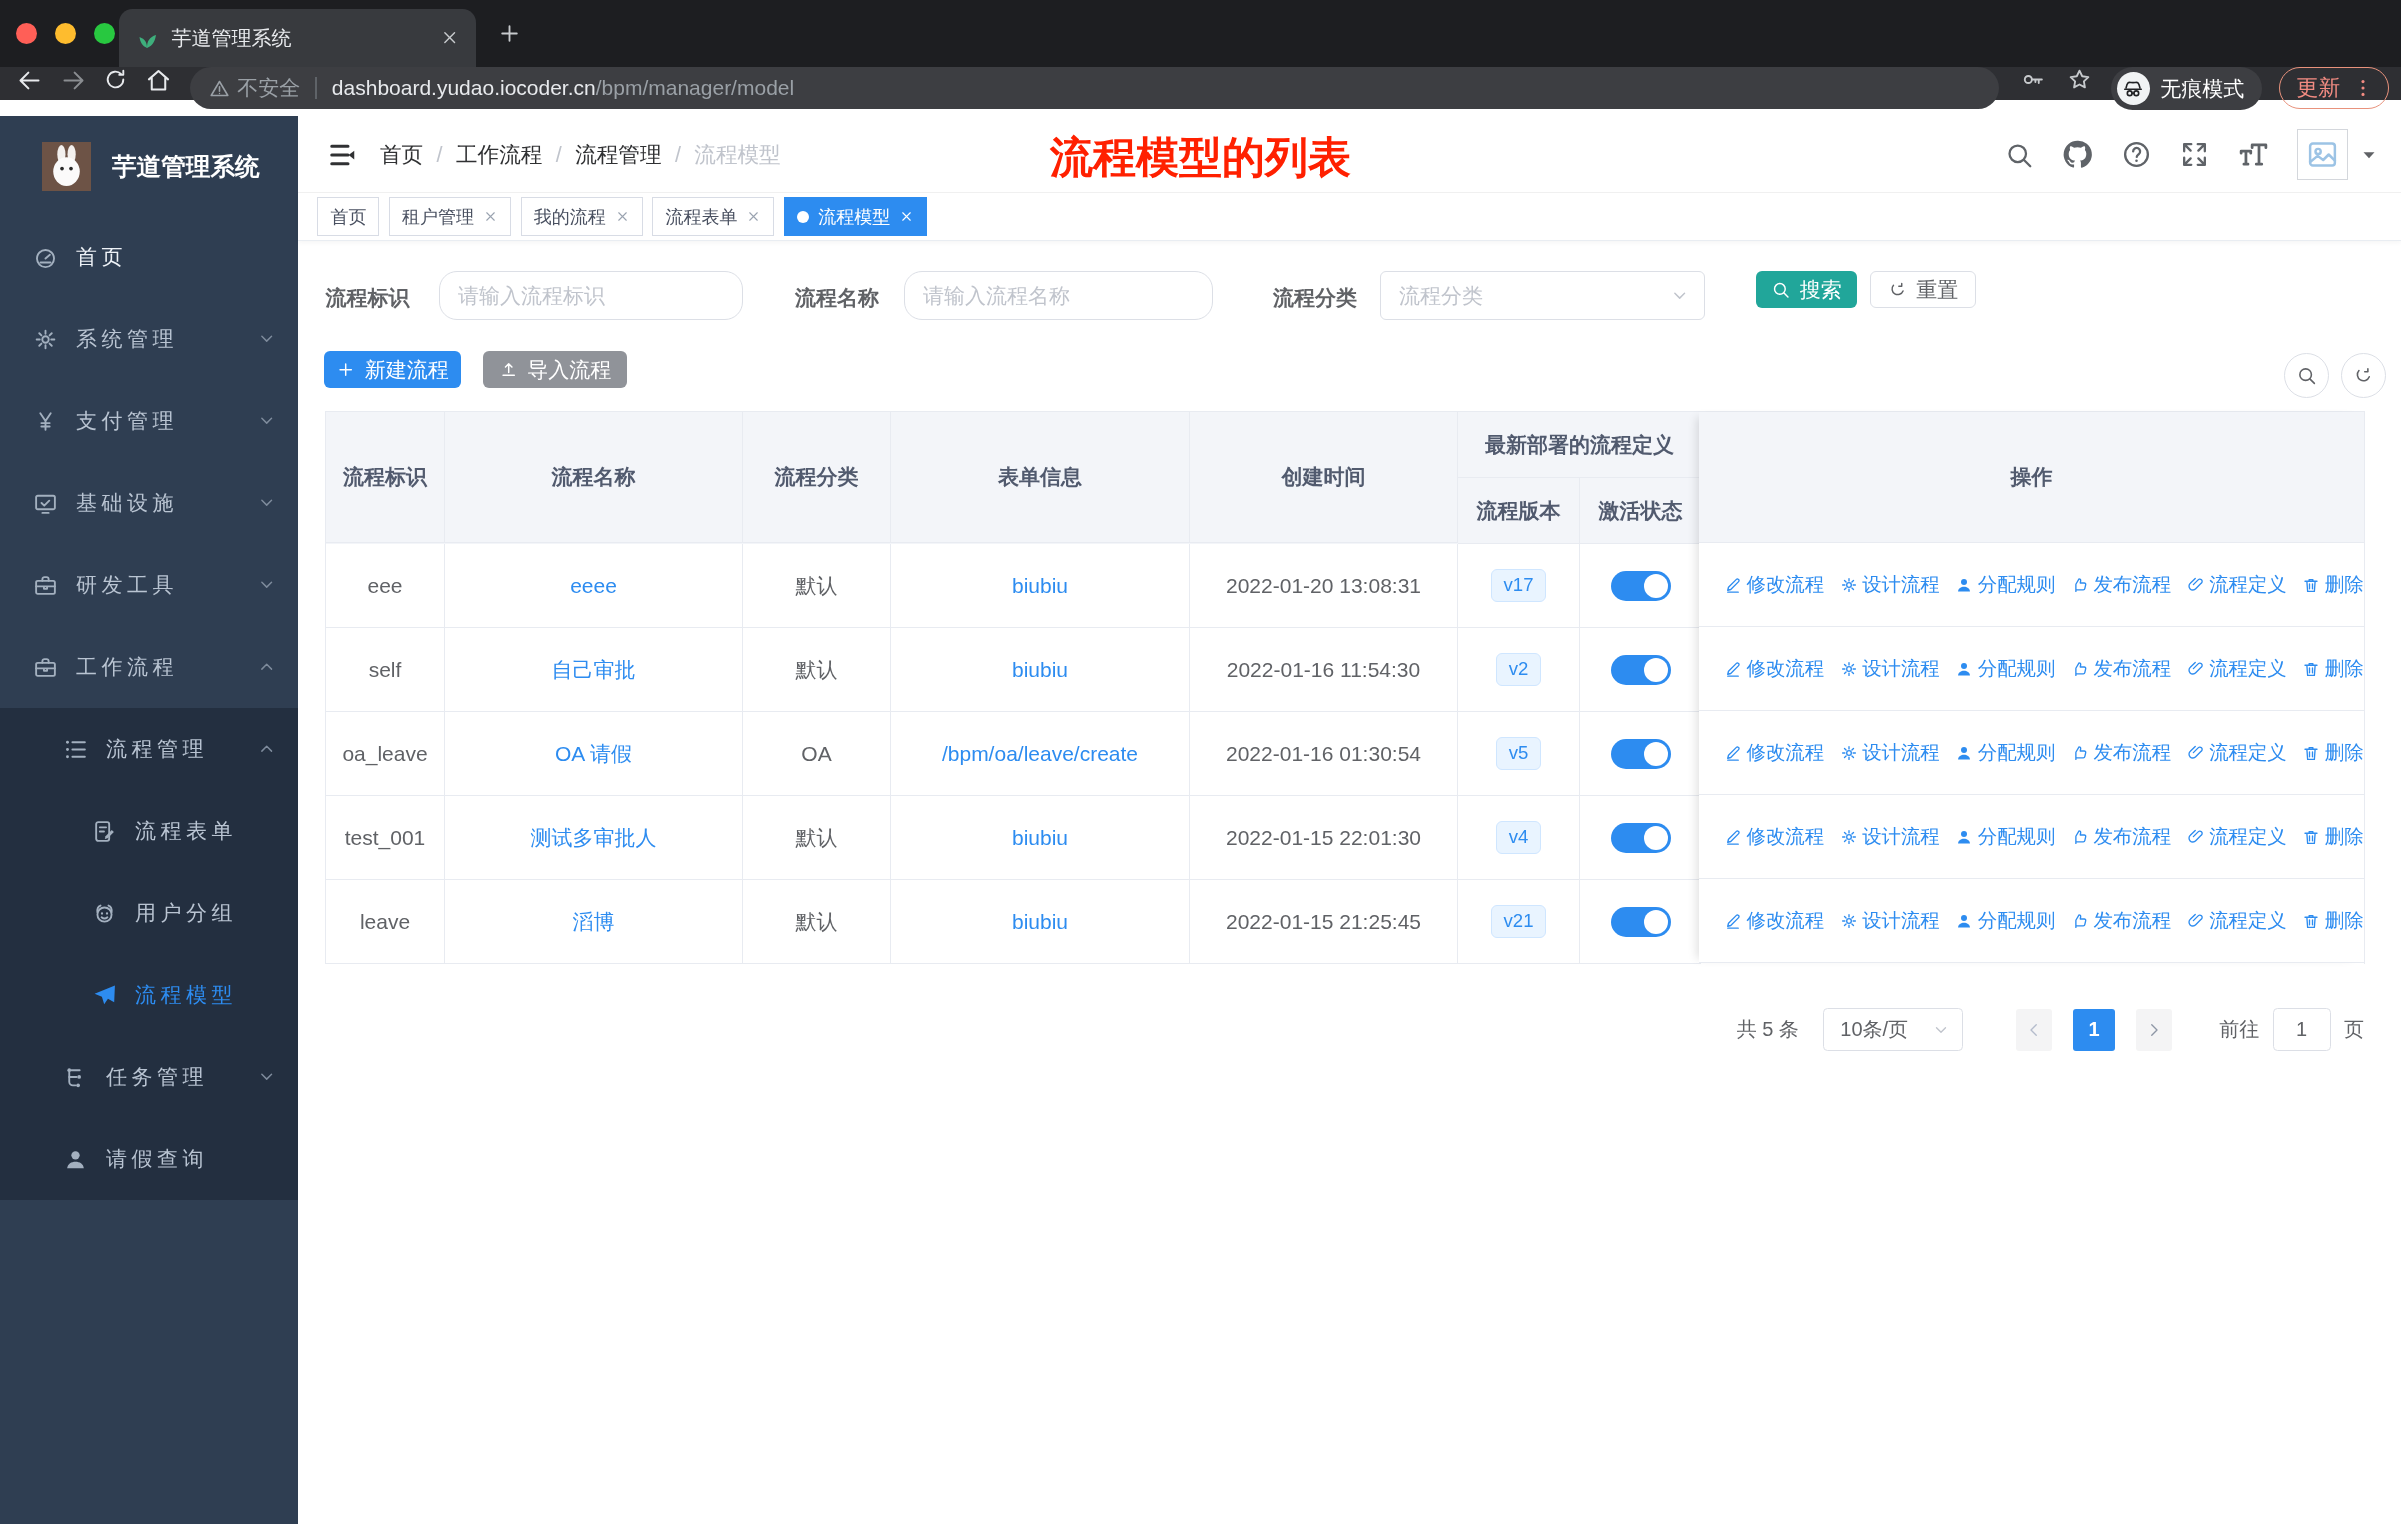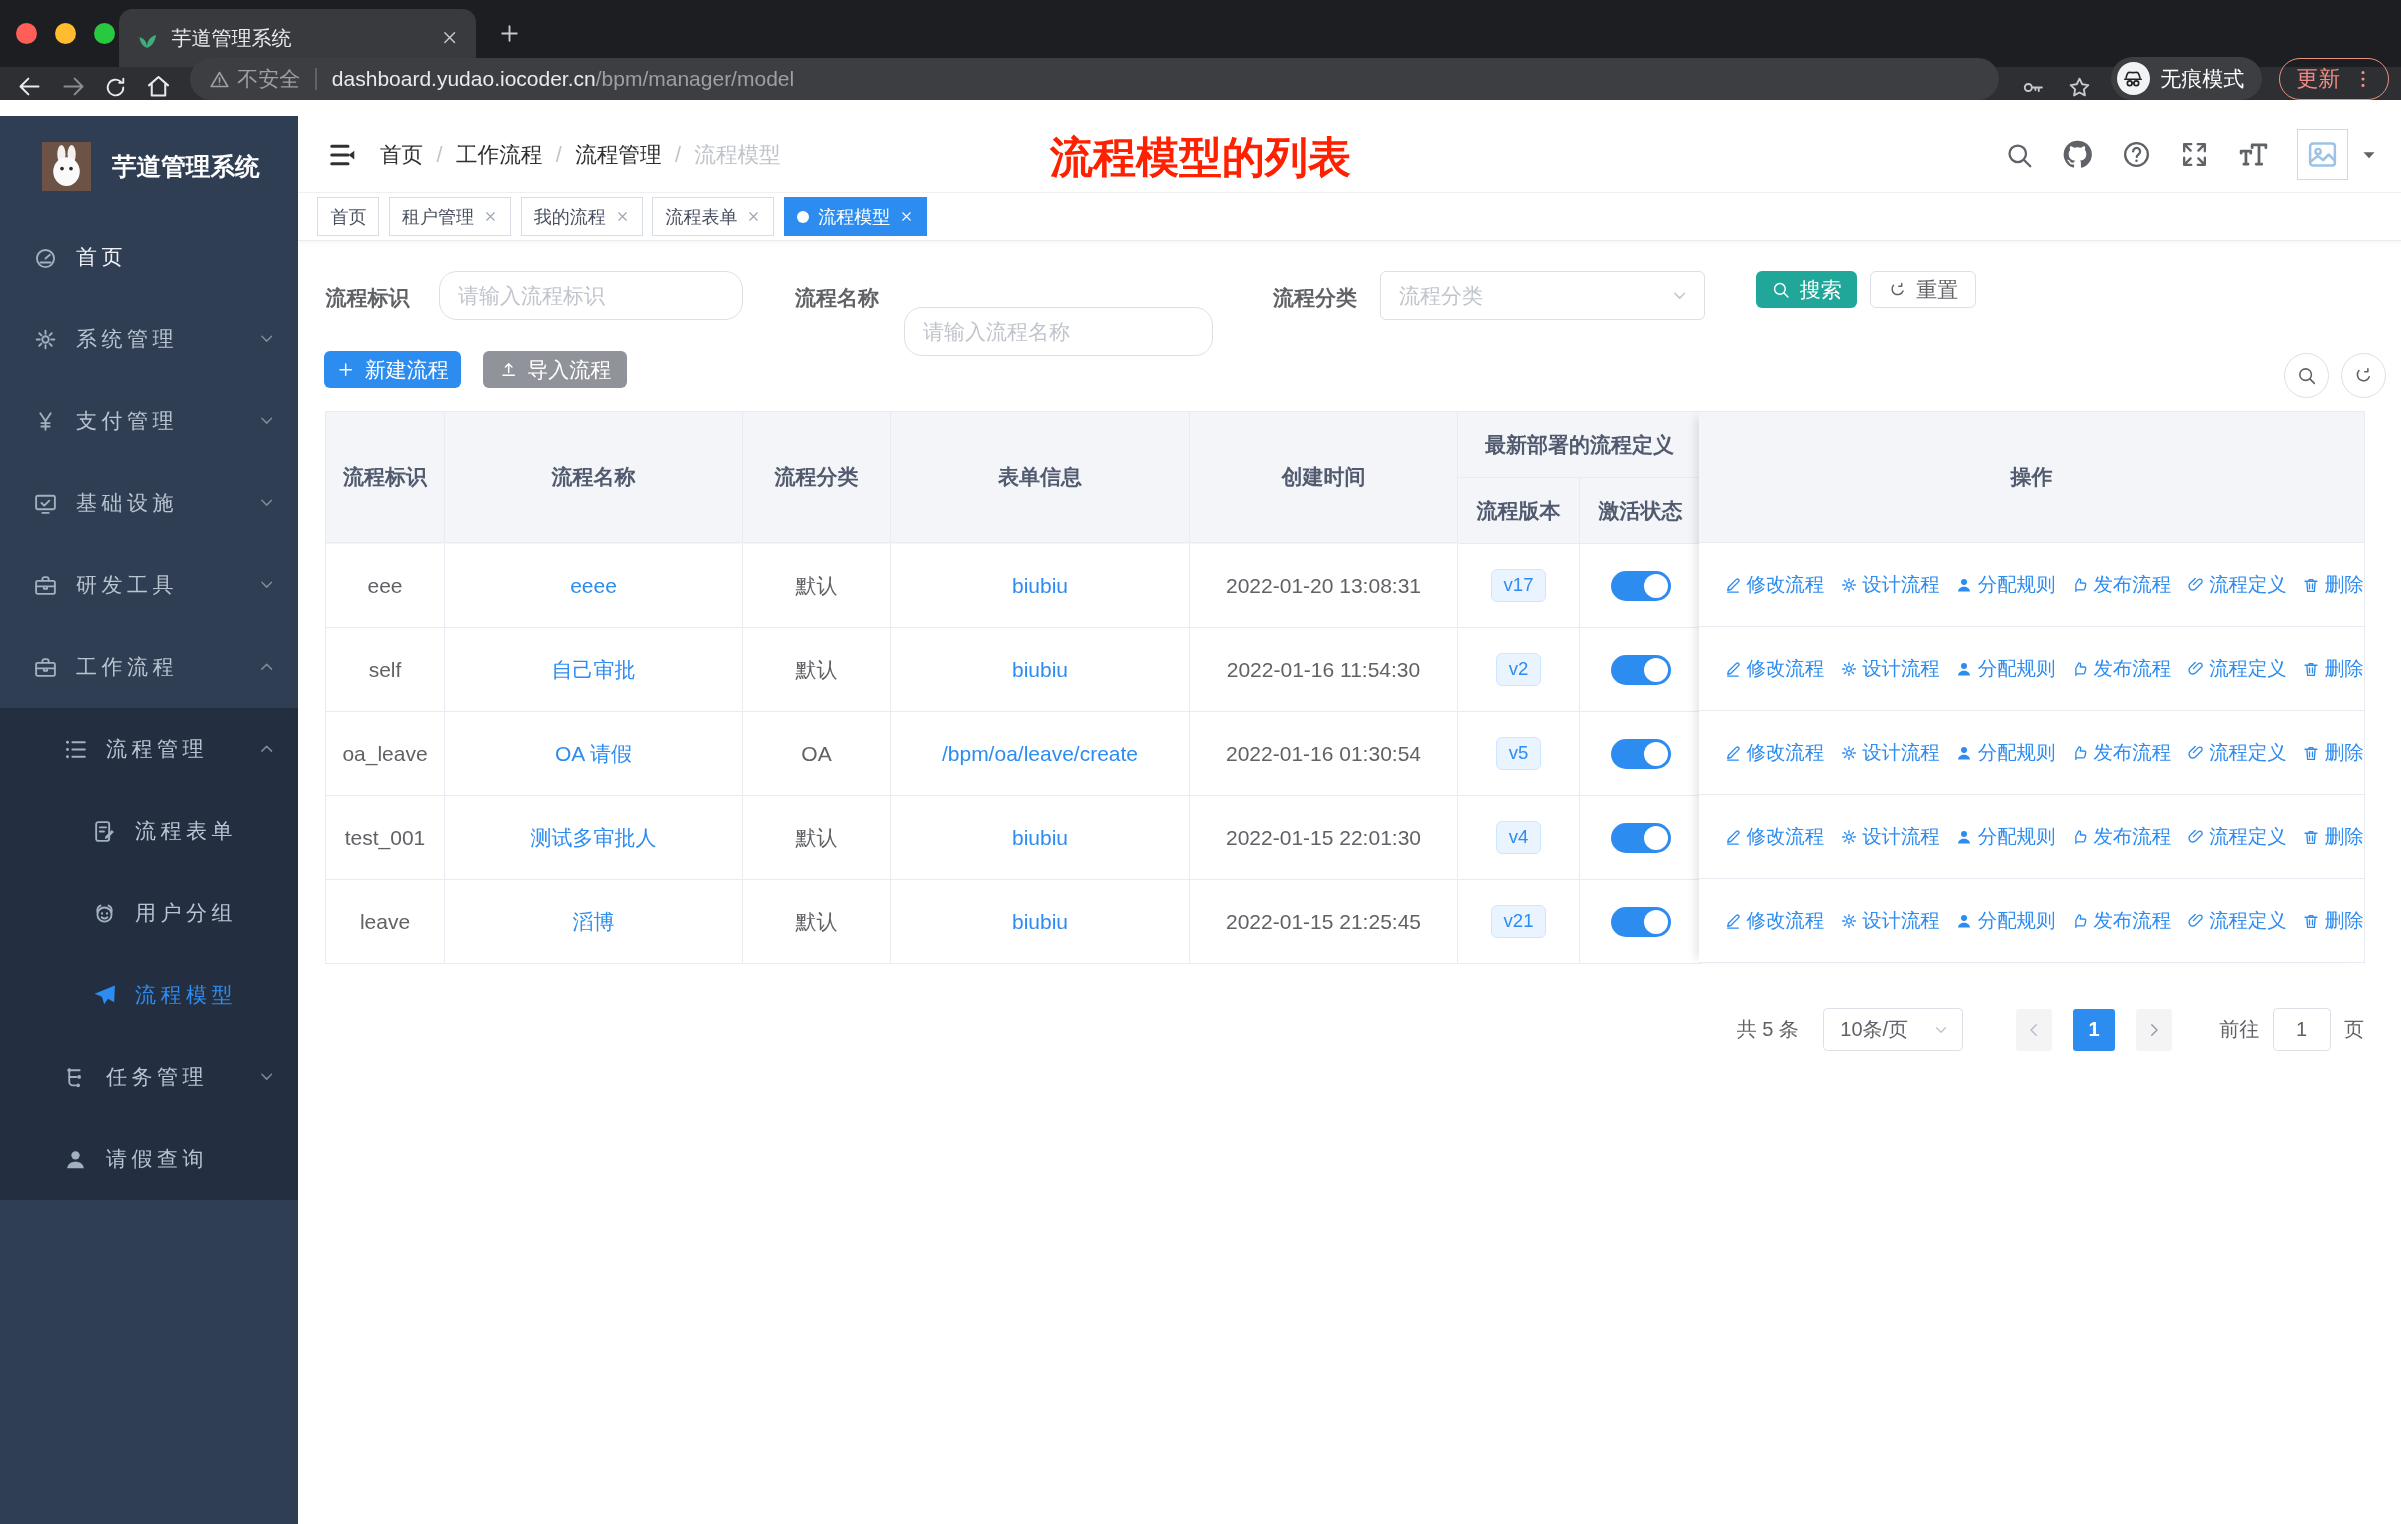--- a/index.html
+++ b/index.html
@@ -11,21 +11,21 @@
   html,body{width:2401px;height:1525px;overflow:hidden;background:#fff;}
   #app{position:relative;width:2401px;height:1525px;}
   .ic{display:inline-block;vertical-align:middle;stroke:currentColor;fill:none;stroke-width:1.8;stroke-linecap:round;stroke-linejoin:round;}
   
   .tabstrip{position:absolute;left:0;top:0;width:100%;height:67px;background:#1d1e21;}
   .lights{position:absolute;left:16.4px;top:23px;display:flex;gap:18px;}
   .light{width:21px;height:21px;border-radius:50%;}
   .tab{position:absolute;left:119px;top:9px;width:357px;height:58px;background:#383a3e;border-radius:13.4px 13.4px 0 0;display:flex;align-items:center;padding:0 16.4px;color:#e8eaed;}
   .tab .title{font-size:20px;margin-left:12px;flex:1;white-space:nowrap;overflow:hidden;}
   .newtab{position:absolute;left:497px;top:21px;color:#c7cacd;}
-  .toolbar{position:absolute;left:0;top:67px;width:100%;height:33px;background:#2e2f33;display:flex;align-items:flex-end;color:#e8eaed;}
+  .toolbar{position:absolute;left:0;top:67px;width:100%;height:33px;background:#2e2f33;display:flex;align-items:flex-start;color:#e8eaed;}
   .navbtn{margin-left:16.4px;}
   .omni{height:42px;background:#3d3e42;border-radius:21px;margin-left:18px;width:1809px;display:flex;align-items:center;padding:0 19.4px;font-size:21px;}
   .omni .sec{color:#9aa0a6;display:flex;align-items:center;gap:7.4px;}
   .omni .divider{width:1.5px;height:22px;background:#5f6368;margin:0 15px;}
   .host{color:#e8eaed;}
   .path{color:#9aa0a6;}
   .incog{display:flex;align-items:center;gap:10.4px;background:#3d3e42;border-radius:24px;height:43px;padding:0 18px 0 6px;color:#fff;font-size:21px;margin-left:19.4px;}
   .incog .cir{width:33px;height:33px;border-radius:50%;background:#f1f3f4;color:#202124;display:flex;align-items:center;justify-content:center;}
   .updatepill{display:flex;align-items:center;gap:12px;border:1.5px solid #e8927c;border-radius:24px;height:42px;padding:0 13.4px 0 16.4px;color:#f28b82;font-size:22px;margin:0 12px 0 16.4px;}
   
@@ -512,21 +512,21 @@
             <use href="#s-close"></use>
           </svg>
         </span>
     </div>
 
     <div class="content">
 
       <span class="flabel" style="left:27.5px">流程标识</span>
       <input class="finput" style="left: 141px; width: 304px;" placeholder="请输入流程标识">
       <span class="flabel" style="left:497px">流程名称</span>
-      <input class="finput" style="left: 606px; width: 309px; margin-top: 36px;" placeholder="请输入流程名称">
+      <input class="finput" style="left: 606px; width: 309px;" placeholder="请输入流程名称">
       <span class="flabel" style="left:975px">流程分类</span>
       <div class="fselect" style="left:1082px;width:325px">
         <span>流程分类</span>
         <svg class="ic" width="19.4" height="19.4" style="color:#c0c4cc" viewBox="0 0 26 26">
             <use href="#s-chevd"></use>
           </svg>
       </div>
       <button class="btn teal" style="left:1458px;top:30px;width:101px">
         <svg class="ic" width="19.4" height="19.4" viewBox="0 0 26 26">
             <use href="#s-search"></use>

